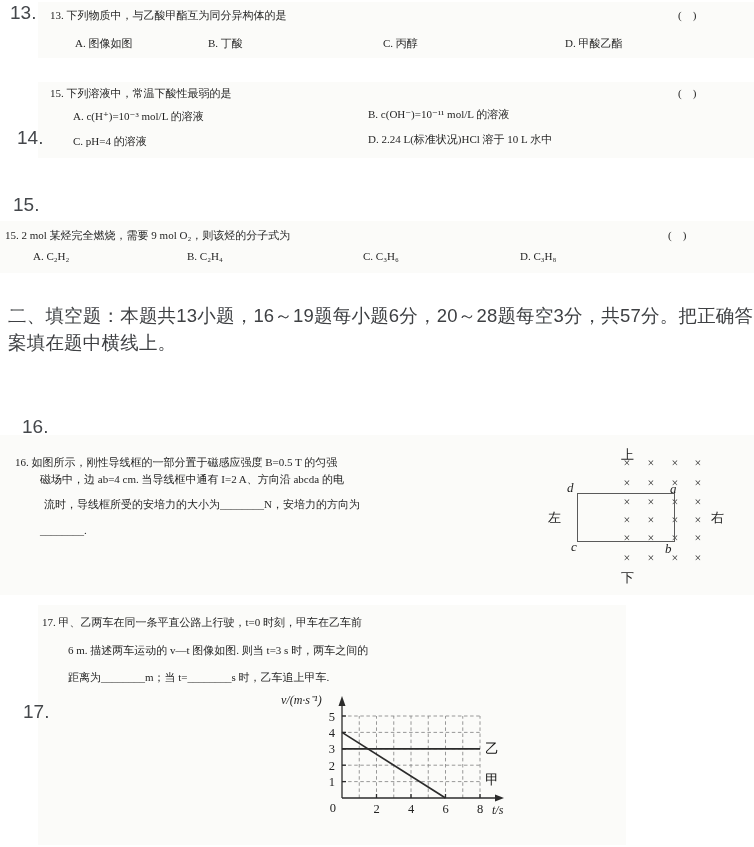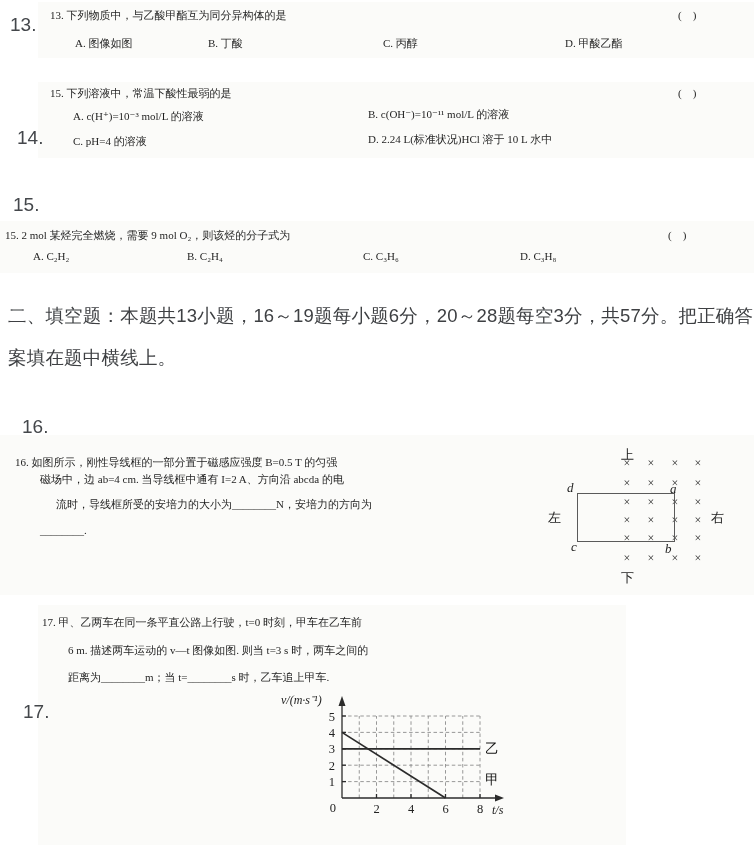--- a/index.html
+++ b/index.html
@@ -29,21 +29,21 @@
 </style>
 </head>
 <body>
 
 <div class="scanbg" style="left:38px;top:2px;width:716px;height:56px"></div>
 <div class="scanbg" style="left:38px;top:82px;width:716px;height:76px"></div>
 <div class="scanbg" style="left:0;top:221px;width:754px;height:52px"></div>
 <div class="scanbg" style="left:0;top:435px;width:754px;height:160px"></div>
 <div class="scanbg" style="left:38px;top:605px;width:588px;height:240px"></div>
 
-<div class="abs typed mnum" style="left:10px;top:14px">13.</div>
+<div class="abs typed mnum" style="left:10px;top:2px">13.</div>
 <div class="abs typed mnum" style="left:17px;top:127px">14.</div>
 <div class="abs typed mnum" style="left:13px;top:194px">15.</div>
 <div class="abs typed mnum" style="left:22px;top:416px">16.</div>
 <div class="abs typed mnum" style="left:23px;top:701px">17.</div>
 
 <div class="abs scan stem" style="left:50px;top:8px">13. 下列物质中，与乙酸甲酯互为同分异构体的是</div>
 <div class="abs scan stem" style="left:678px;top:8px">(　)</div>
 <div class="abs scan opt" style="left:75px;top:36px">A. 图像如图</div>
 <div class="abs scan opt" style="left:208px;top:36px">B. 丁酸</div>
 <div class="abs scan opt" style="left:383px;top:36px">C. 丙醇</div>
@@ -57,25 +57,25 @@
 <div class="abs scan opt" style="left:368px;top:132px">D. 2.24 L(标准状况)HCl 溶于 10 L 水中</div>
 
 <div class="abs scan stem" style="left:5px;top:228px">15. 2 mol 某烃完全燃烧，需要 9 mol O₂，则该烃的分子式为</div>
 <div class="abs scan stem" style="left:668px;top:228px">(　)</div>
 <div class="abs scan opt" style="left:33px;top:250px">A. C₂H₂</div>
 <div class="abs scan opt" style="left:187px;top:250px">B. C₂H₄</div>
 <div class="abs scan opt" style="left:363px;top:250px">C. C₃H₆</div>
 <div class="abs scan opt" style="left:520px;top:250px">D. C₃H₈</div>
 
 <div class="abs typed hdr" style="left:8px;top:303px">二、填空题：本题共13小题，16～19题每小题6分，20～28题每空3分，共57分。把正确答</div>
-<div class="abs typed hdr" style="left:8px;top:345px">案填在题中横线上。</div>
+<div class="abs typed hdr" style="left:8px;top:330px">案填在题中横线上。</div>
 
 <div class="abs scan stem" style="left:15px;top:455px">16. 如图所示，刚性导线框的一部分置于磁感应强度 B=0.5 T 的匀强</div>
 <div class="abs scan stem" style="left:40px;top:472px">磁场中，边 ab=4 cm. 当导线框中通有 I=2 A、方向沿 abcda 的电</div>
-<div class="abs scan stem" style="left:56px;top:497px">流时，导线框所受的安培力的大小为________N，安培力的方向为</div>
+<div class="abs scan stem" style="left:44px;top:497px">流时，导线框所受的安培力的大小为________N，安培力的方向为</div>
 <div class="abs scan stem" style="left:40px;top:524px">________.</div>
 
 <div id="q16-diagram">
   <div class="dirlab" style="left:76px;top:6px">上</div>
   <div class="dirlab" style="left:76px;top:129px">下</div>
   <div class="dirlab" style="left:3px;top:69px">左</div>
   <div class="dirlab" style="left:166px;top:69px">右</div>
   <div id="field-grid" style="position:absolute;left:0;top:0;width:100%;height:100%">
       <span class="fx" style="left: 82px; top: 23px;">×</span>
       <span class="fx" style="left: 106px; top: 23px;">×</span>

